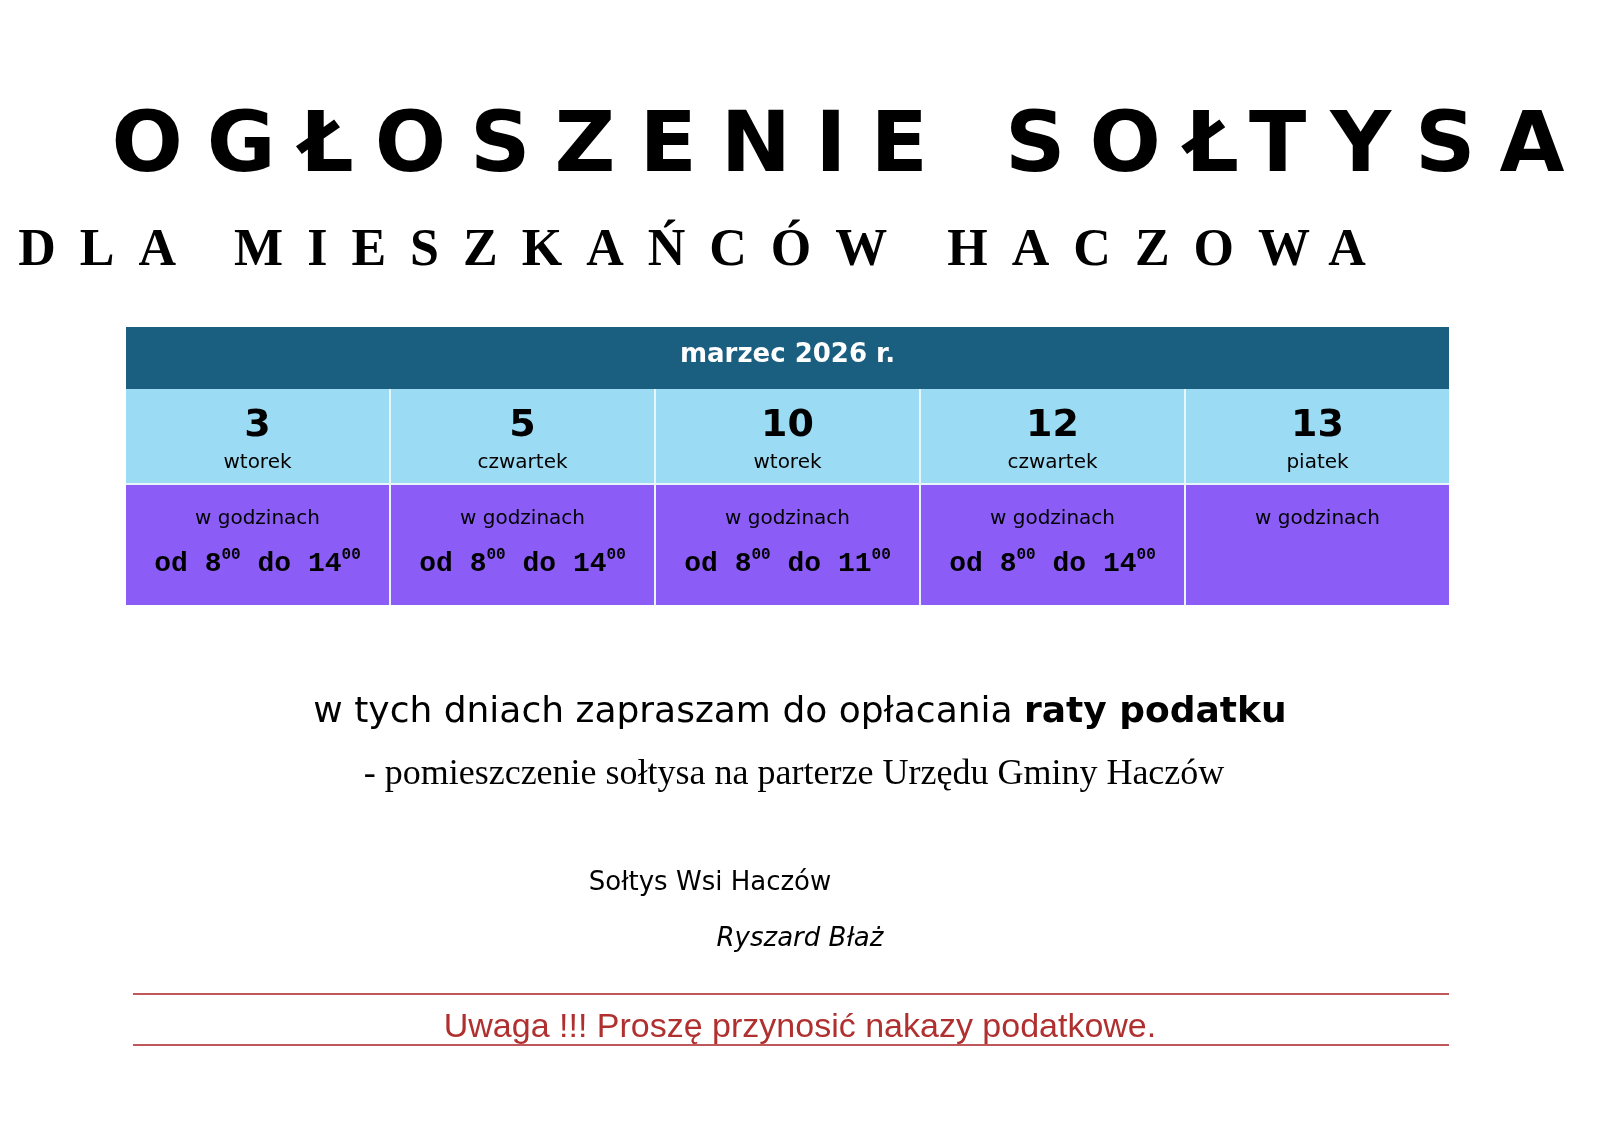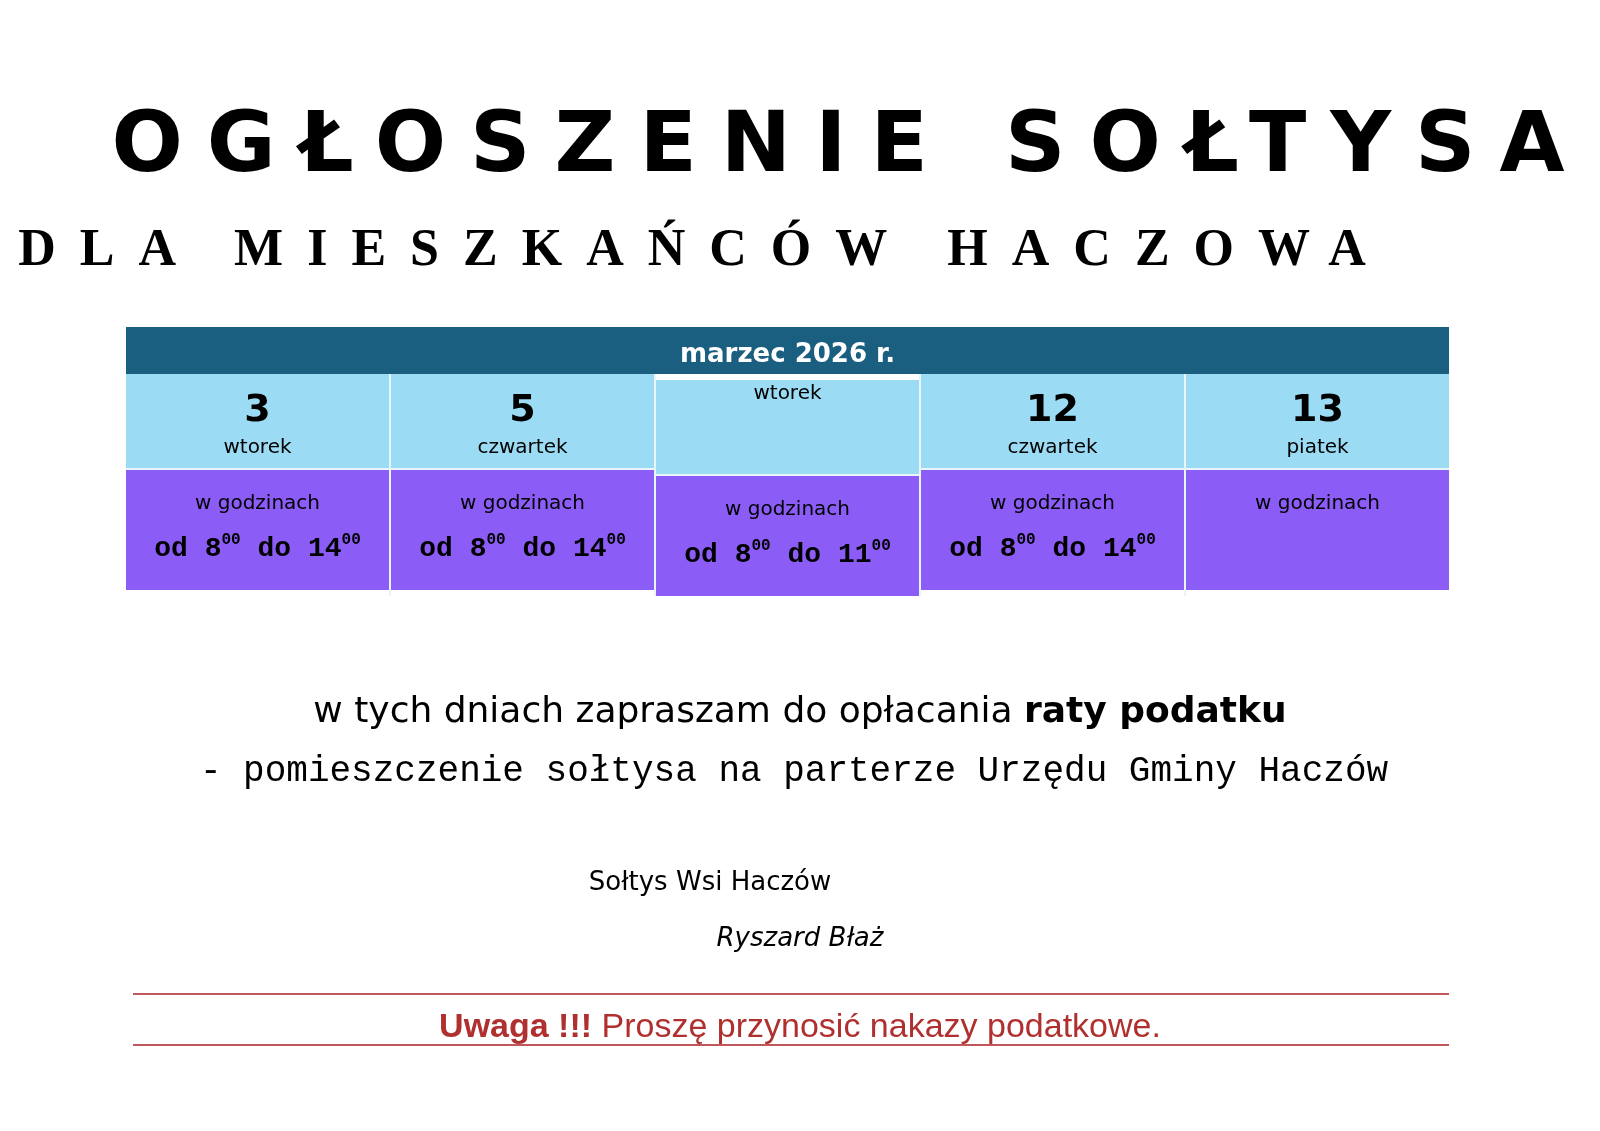--- a/index.html
+++ b/index.html
@@ -1,38 +1,38 @@
 <!DOCTYPE html>
 <html><head>
   <meta charset="utf-8">
   <style>
     html, body { margin: 0; padding: 0; background: #ffffff; }
     body { width: 1600px; height: 1131px; position: relative; overflow: hidden; font-family: "Liberation Sans", sans-serif; color: #000; }
     .title { position: absolute; left: 0; top: 92px; width: 1600px; text-align: center; font-family: "DejaVu Sans", sans-serif; font-weight: bold; font-size: 84px; letter-spacing: 24px; line-height: 100px; padding-left: 12px; box-sizing: border-box; margin-left: 44px; }
     .subtitle { position: absolute; left: 0; top: 218px; width: 1400px; text-align: center; font-family: "Liberation Serif", serif; font-weight: bold; font-size: 52px; letter-spacing: 24px; line-height: 60px; padding-left: 8px; box-sizing: border-box; }
     .table { position: absolute; left: 126px; top: 327px; width: 1323px; }
-    .month { background: #1a5e80; color: #fff; height: 47px; text-align: center; font-family: "DejaVu Sans", sans-serif; font-weight: bold; font-size: 26px; line-height: 52px; }
+    .month { background: #1a5e80; color: #fff; height: 62px; text-align: center; font-family: "DejaVu Sans", sans-serif; font-weight: bold; font-size: 26px; line-height: 52px; }
     .cols { display: flex; }
     .col { flex: 1; border-left: 2px solid #e8f6fc; }
     .col:first-child { border-left: none; }
     .dayhead { background: #9bdcf4; height: 96px; text-align: center; border-bottom: 2px solid #e8f6fc; box-sizing: border-box; }
     .daynum { font-family: "DejaVu Sans", sans-serif; font-weight: bold; font-size: 38px; line-height: 40px; padding-top: 14px; }
     .dayname { font-family: "DejaVu Sans", sans-serif; font-size: 20px; line-height: 24px; margin-top: 6px; }
     .hours { background: #8b5cf6; height: 120px; text-align: center; }
     .hlabel { font-family: "DejaVu Sans", sans-serif; font-size: 20px; padding-top: 20px; line-height: 24px; }
     .hval { font-family: Liberation Mono, monospace; font-weight: bold; font-size: 28px; margin-top: 18px; line-height: 34px; }
     .hval sup { font-size: 16px; vertical-align: 12px; line-height: 0; }
     .body1 { position: absolute; left: 0; top: 690px; width: 1600px; text-align: center; font-family: "DejaVu Sans", sans-serif; font-size: 36px; line-height: 40px; }
-    .body2 { position: absolute; left: 0; top: 752px; width: 1588px; text-align: center; font-family: Liberation Mono, monospace; font-size: 36px; line-height: 40px; }
+    .body2 { position: absolute; left: 0; top: 752px; width: 1588px; text-align: center; font-family: Liberation Serif, serif; font-size: 36px; line-height: 40px; }
     .body1 b { font-weight: bold; }
     .sig1 { position: absolute; left: 0; top: 866px; width: 1420px; text-align: center; font-family: "DejaVu Sans", sans-serif; font-size: 26px; line-height: 30px; }
     .sig2 { position: absolute; left: 0; top: 922px; width: 1600px; text-align: center; font-family: "DejaVu Sans", sans-serif; font-style: italic; font-size: 26px; line-height: 30px; }
     .rule { position: absolute; left: 133px; width: 1316px; height: 2px; background: #c0575b; }
     .warn { position: absolute; left: 0; top: 1005px; width: 1600px; text-align: center; font-family: "Liberation Sans", sans-serif; font-size: 34px; line-height: 40px; color: #b03030; }
-    .warn b { font-weight: bold; }
+    .warn b { font-weight: normal; }
   </style>
 </head>
 <body>
 
 <div class="title">OGŁOSZENIE SOŁTYSA</div>
 <div class="subtitle">DLA MIESZKAŃCÓW HACZOWA</div>
 
 <div class="table">
   <div class="month">marzec 2026 r.</div>
   <div class="cols">
@@ -51,20 +51,21 @@
         <div class="daynum">5</div>
         <div class="dayname">czwartek</div>
       </div>
       <div class="hours">
         <div class="hlabel">w godzinach</div>
         <div class="hval"><span>od </span><span>8</span><sup>00</sup><span> do </span><span>14</span><sup>00</sup></div>
       </div>
     </div>
     <div class="col">
       <div class="dayhead">
+        <div class="daynum">10</div>
         <div class="dayname">wtorek</div>
       </div>
       <div class="hours">
         <div class="hlabel">w godzinach</div>
         <div class="hval"><span>od </span><span>8</span><sup>00</sup><span> do </span><span>11</span><sup>00</sup></div>
       </div>
     </div>
     <div class="col">
       <div class="dayhead">
         <div class="daynum">12</div>

